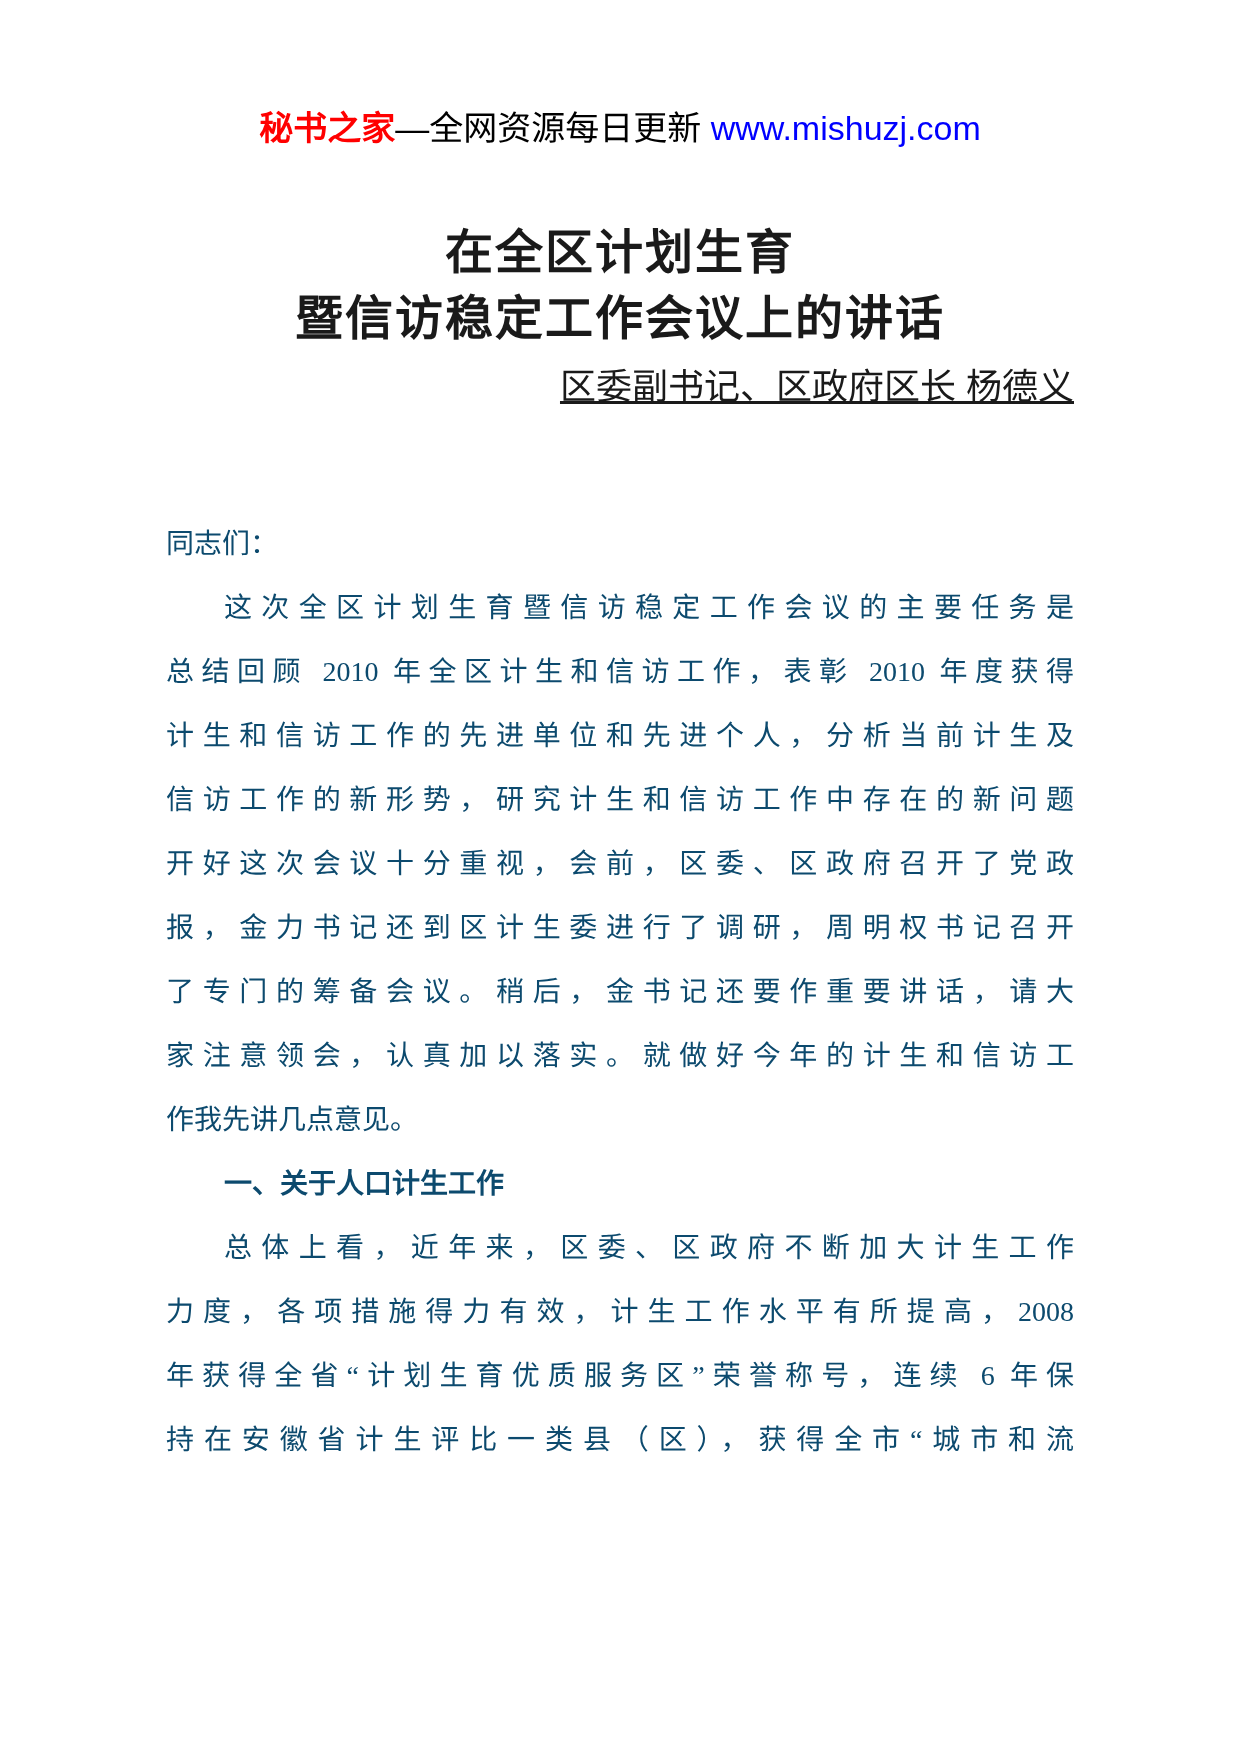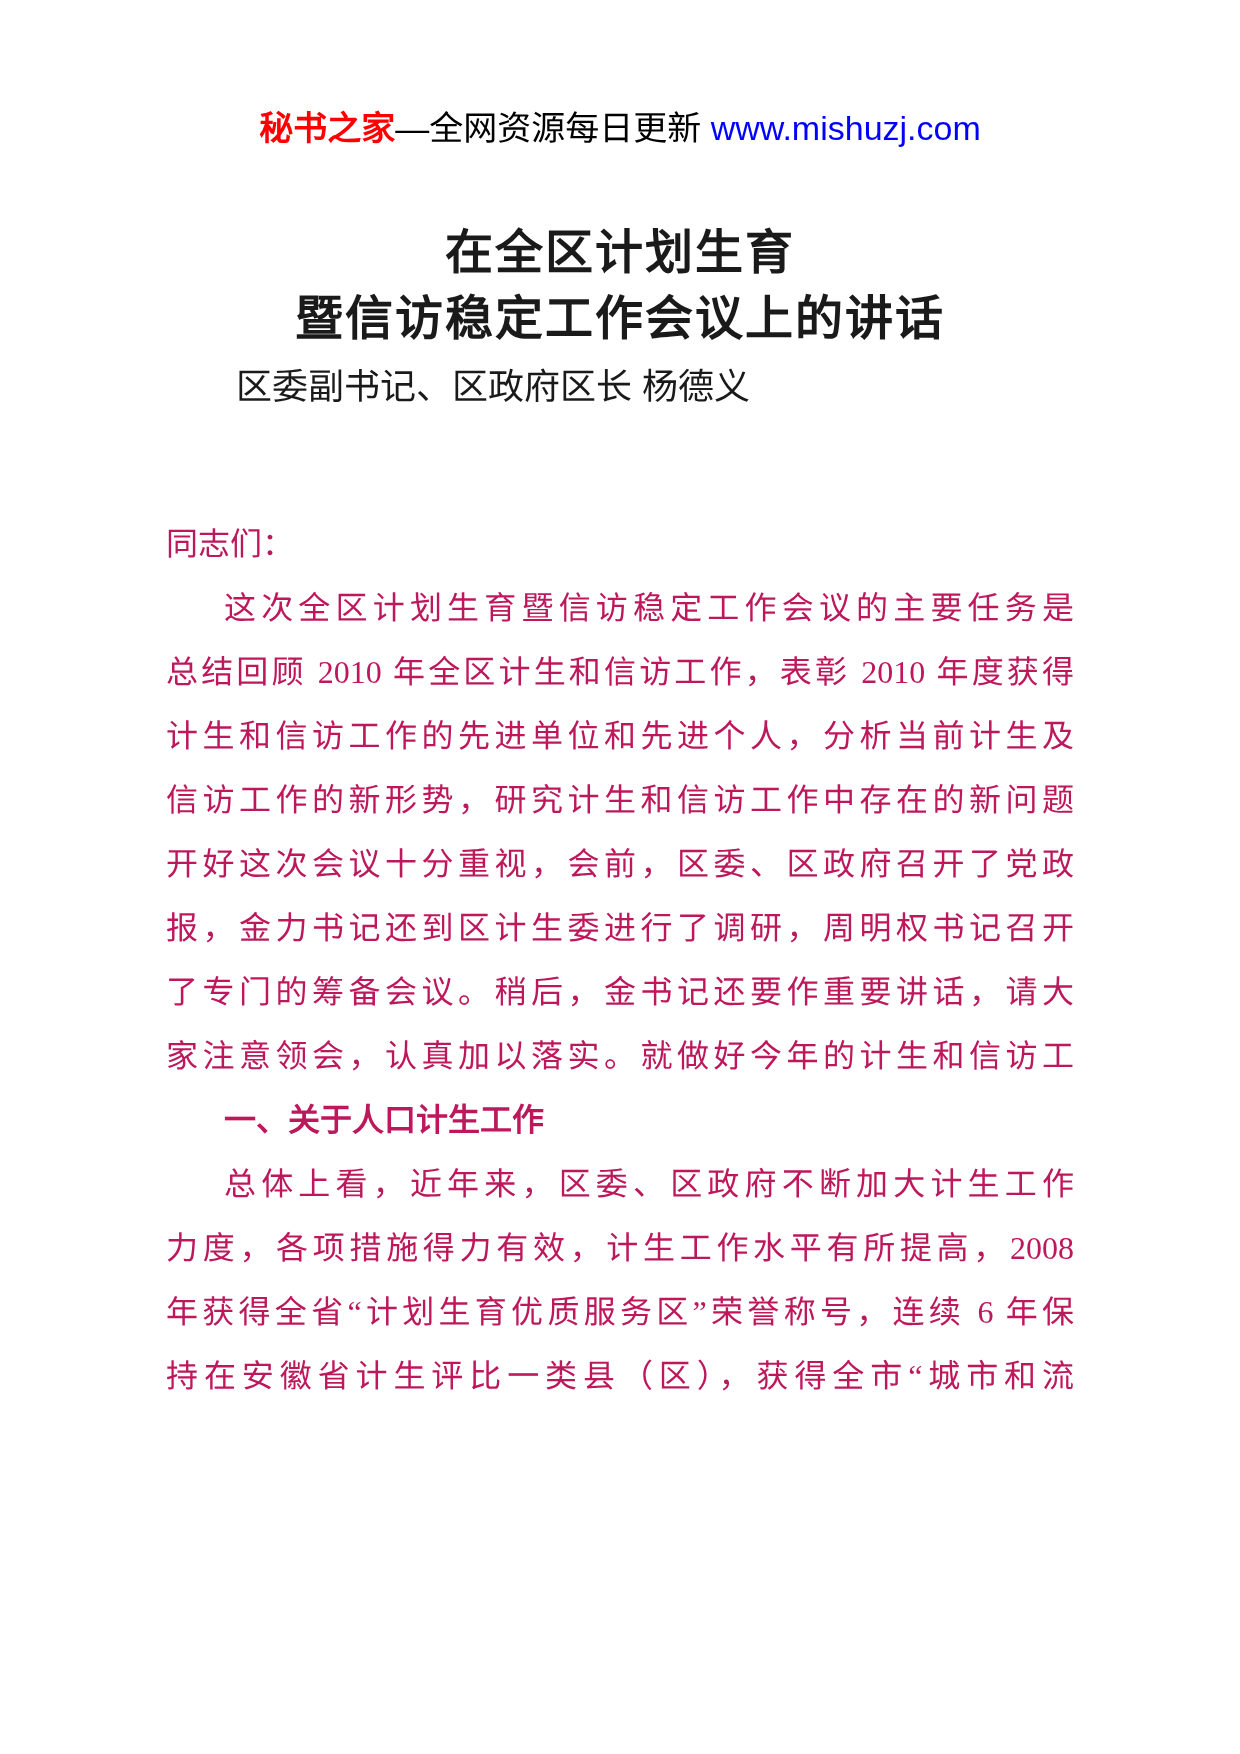--- a/index.html
+++ b/index.html
@@ -43,32 +43,33 @@
     font-weight: 700;
     font-size: 48px;
     line-height: 66px;
     text-align: center;
     color: #1a1a1a;
     letter-spacing: 2px;
   }
   .byline {
     margin-top: 10px;
     padding-left: 70px;
-    text-align: left;
+    text-align: right;
     font-family: "Liberation Sans", sans-serif;
     font-size: 36px;
     line-height: 50px;
     color: #1a1a1a;
+    text-decoration: underline;
   }
   
   .doc-body {
     margin-top: 100px;
     font-family: "Liberation Serif", sans-serif;
-    font-size: 32px;
-    color: #be185d;
+    font-size: 28px;
+    color: #0c4a6e;
   }
   .doc-body .line {
     line-height: 64px;
     text-align: justify;
     text-align-last: justify;
   }
   .doc-body .line.ragged {
     text-align-last: left;
   }
   .doc-body .line.indent {
@@ -106,20 +107,21 @@
     <div class="salutation">同志们：</div>
     <div>
         <div class="line indent">这次全区计划生育暨信访稳定工作会议的主要任务是</div>
         <div class="line">总结回顾 2010 年全区计生和信访工作，表彰 2010 年度获得</div>
         <div class="line">计生和信访工作的先进单位和先进个人，分析当前计生及</div>
         <div class="line">信访工作的新形势，研究计生和信访工作中存在的新问题</div>
         <div class="line">开好这次会议十分重视，会前，区委、区政府召开了党政</div>
         <div class="line">报，金力书记还到区计生委进行了调研，周明权书记召开</div>
         <div class="line">了专门的筹备会议。稍后，金书记还要作重要讲话，请大</div>
         <div class="line">家注意领会，认真加以落实。就做好今年的计生和信访工</div>
+        <div class="line ragged">作我先讲几点意见。</div>
       </div>
     <div class="section-heading">一、关于人口计生工作</div>
     <div>
         <div class="line indent">总体上看，近年来，区委、区政府不断加大计生工作</div>
         <div class="line">力度，各项措施得力有效，计生工作水平有所提高，2008</div>
         <div class="line">年获得全省“计划生育优质服务区”荣誉称号，连续 6 年保</div>
         <div class="line">持在安徽省计生评比一类县（区），获得全市“城市和流</div>
       </div>
   </div>
 

